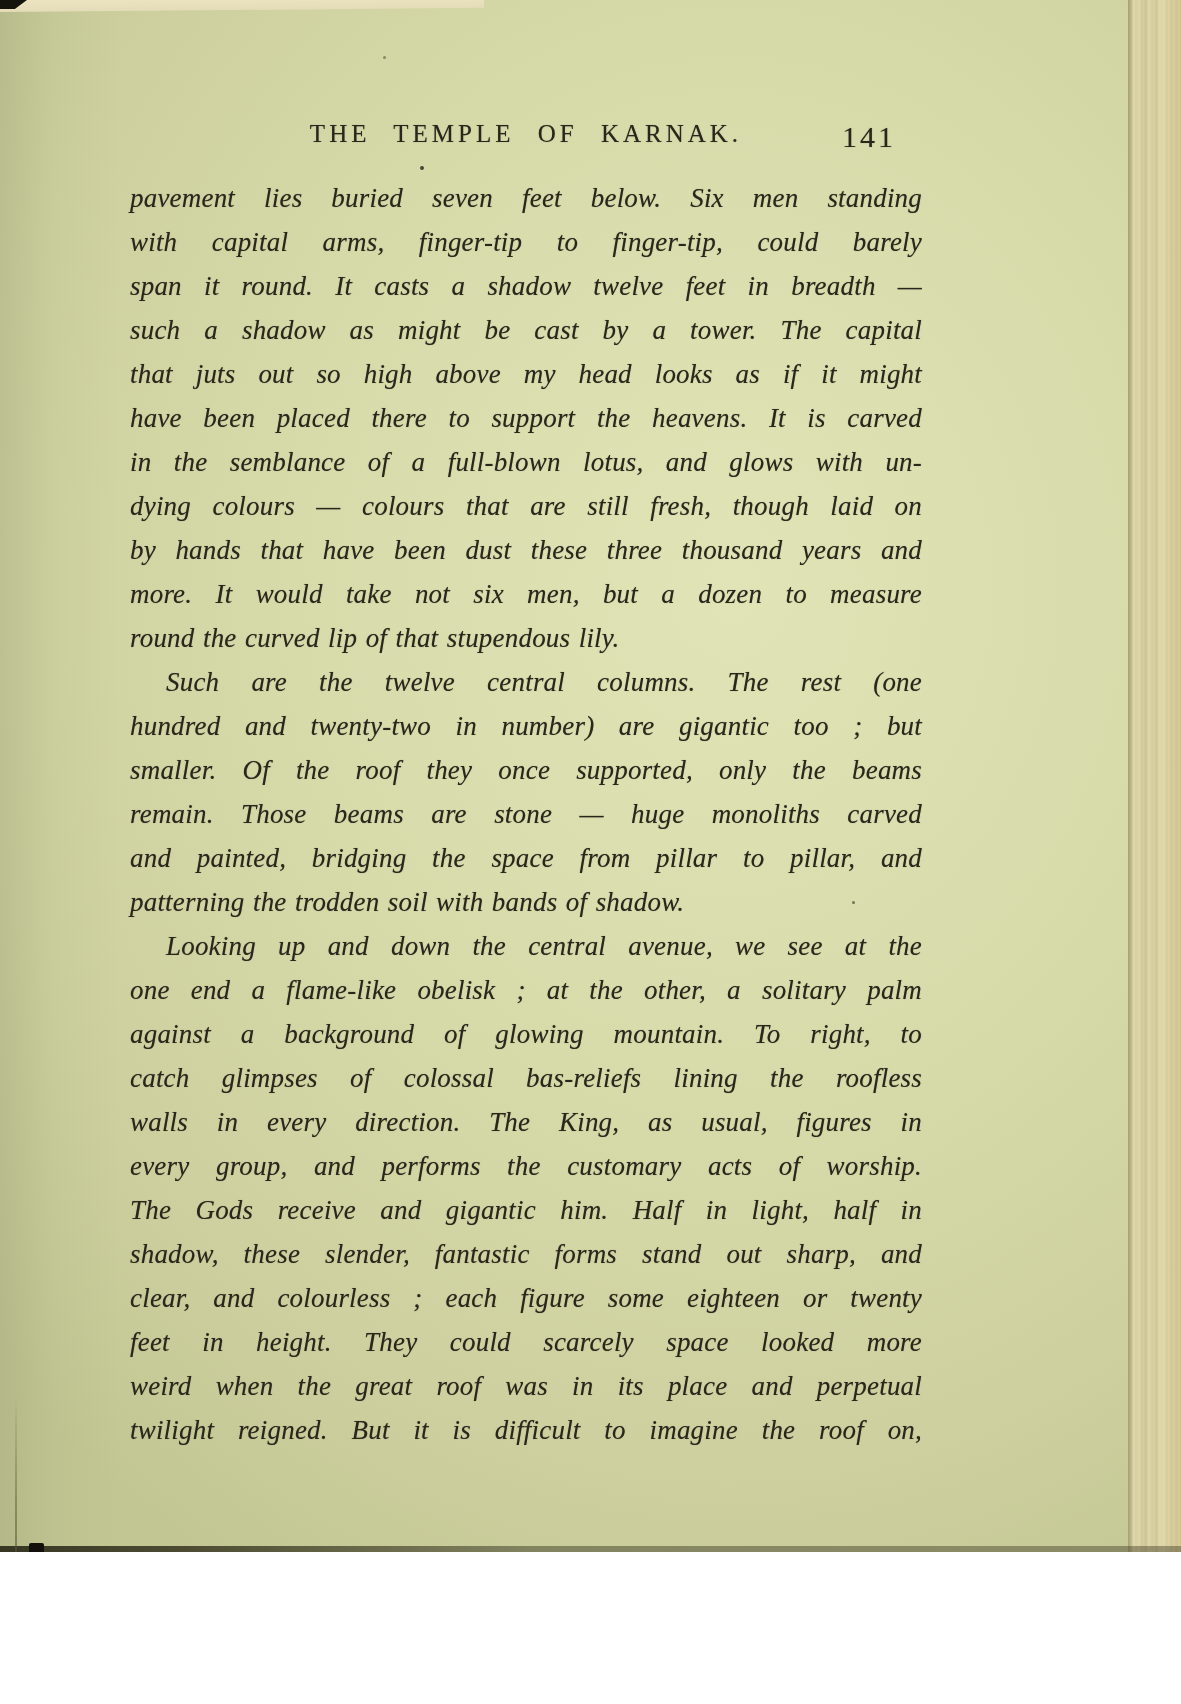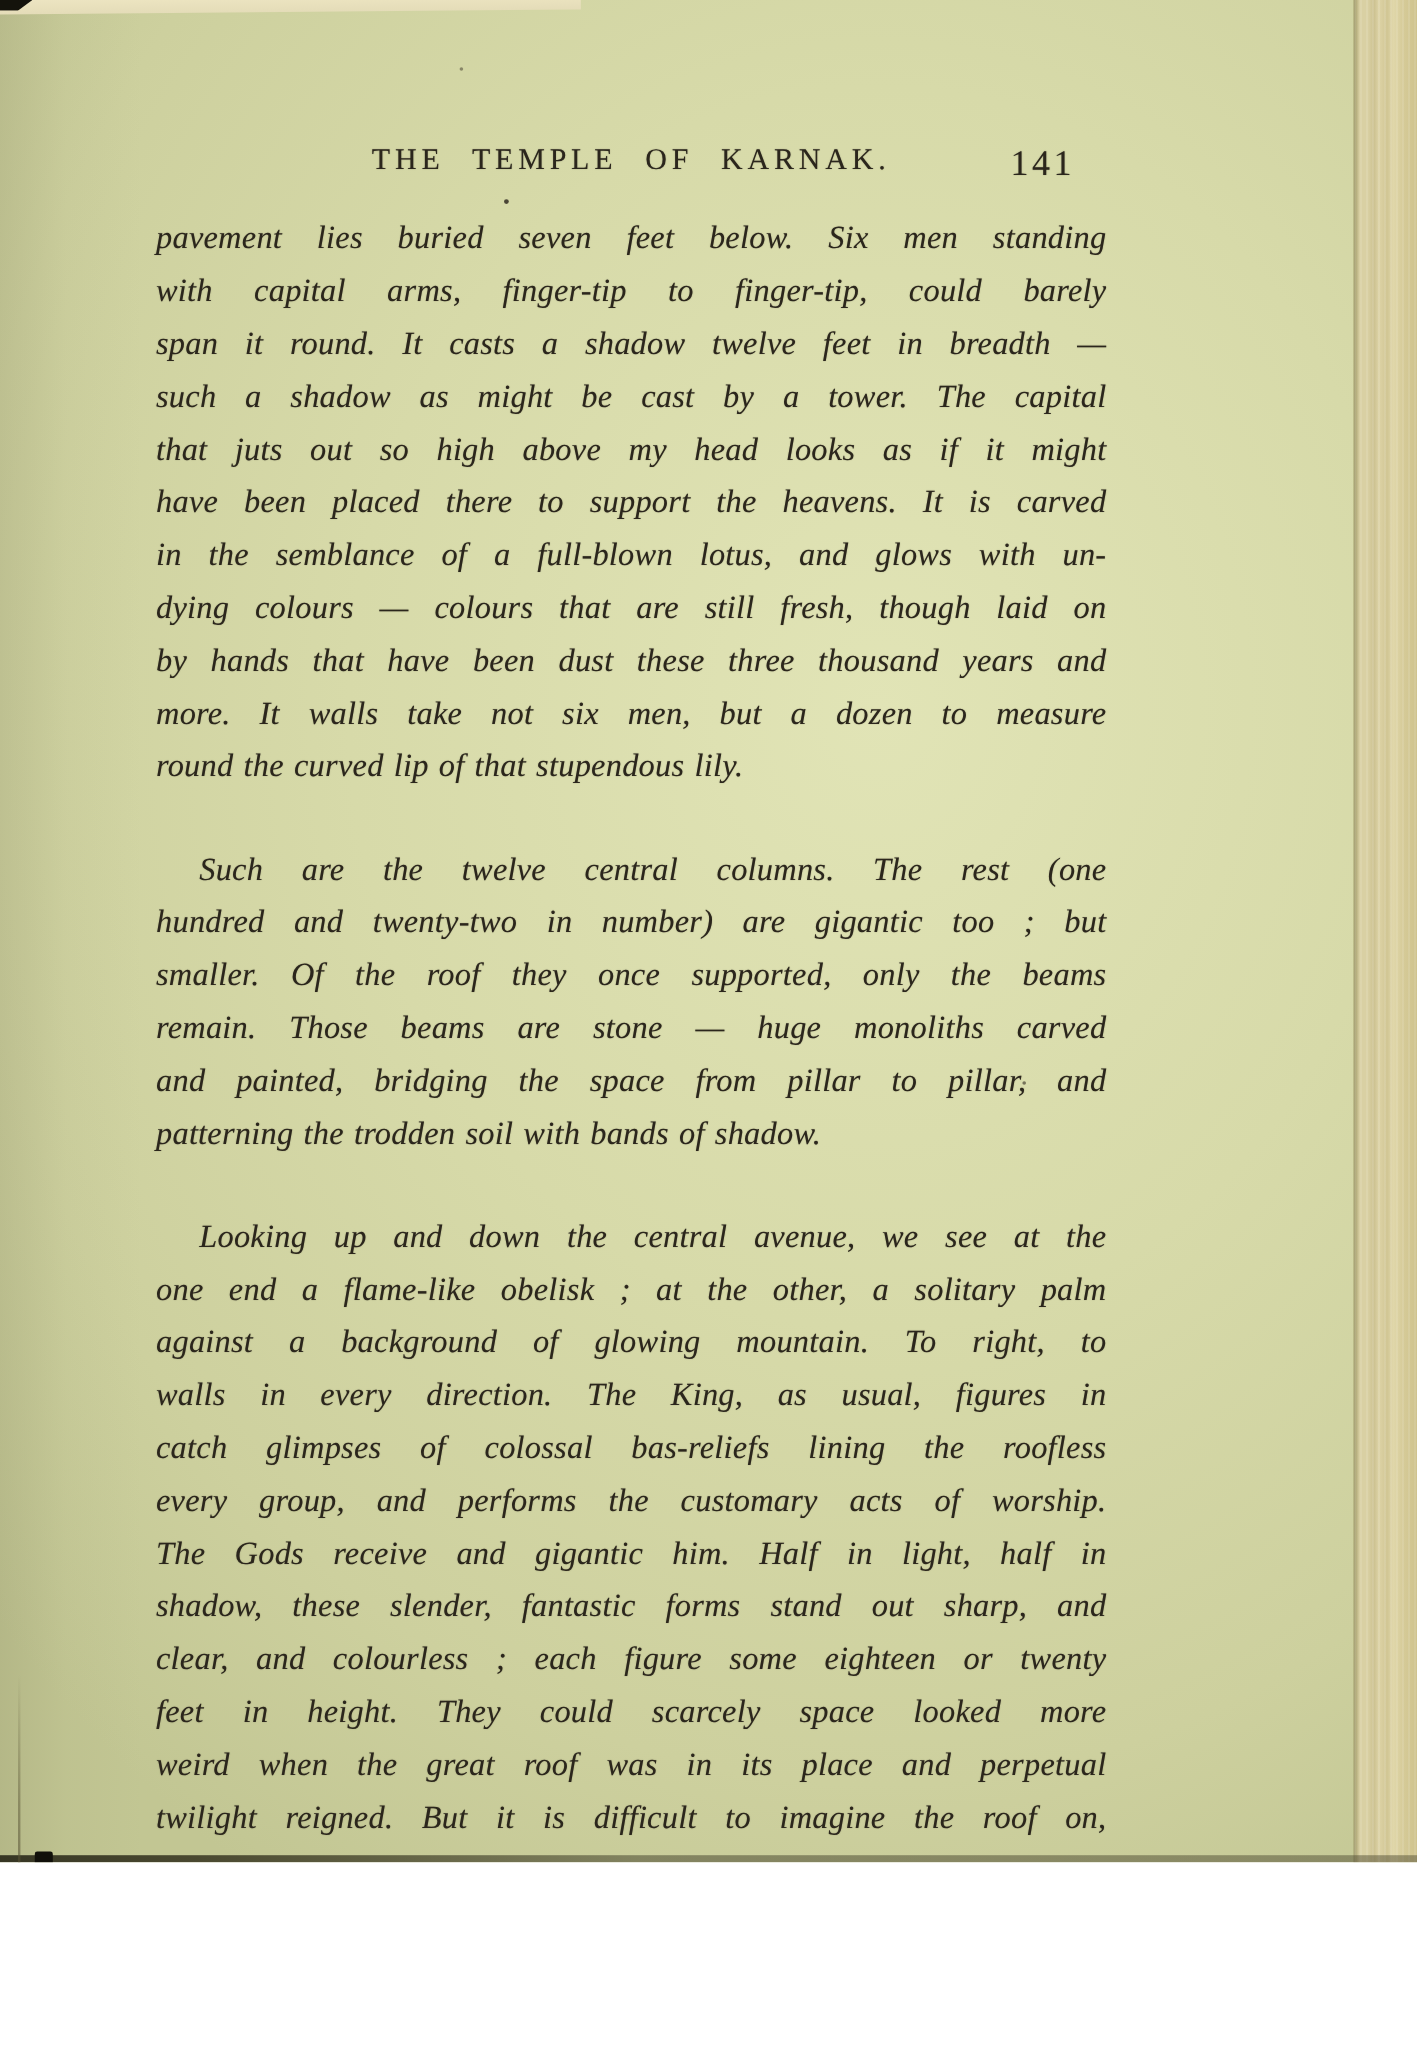--- a/index.html
+++ b/index.html
@@ -47,21 +47,21 @@
     position:absolute;right:26px;top:0;
     font-size:30px;letter-spacing:3px;
     text-shadow:0 0 1px rgba(43,38,28,.45);}
   .body-text{position:absolute;left:130px;top:176px;width:792px;}
   .line{
     height:44px;line-height:44px;
     font-size:27px;letter-spacing:.2px;word-spacing:1.5px;
     text-align:justify;text-align-last:justify;
     text-shadow:0 0 1px rgba(43,38,28,.4);
     white-space:nowrap;font-style:italic;}
-  .line.indent{text-indent:36px;margin-top:42px;}
+  .line.indent{text-indent:36px;}
   .line.para-end{text-align-last:left;}
 </style>
 </head>
 <body>
 
 <div class="page">
 
   <div class="top-strip"></div>
   <div class="corner-tl"></div>
   <div class="corner-tr"></div>
@@ -81,33 +81,33 @@
   <div class="body-text">
       <div class="line">pavement lies buried seven feet below.  Six men standing</div>
       <div class="line">with capital arms, finger-tip to finger-tip, could barely</div>
       <div class="line">span it round.  It casts a shadow twelve feet in breadth —</div>
       <div class="line">such a shadow as might be cast by a tower.  The capital</div>
       <div class="line">that juts out so high above my head looks as if it might</div>
       <div class="line">have been placed there to support the heavens.  It is carved</div>
       <div class="line">in the semblance of a full-blown lotus, and glows with un-</div>
       <div class="line">dying colours — colours that are still fresh, though laid on</div>
       <div class="line">by hands that have been dust these three thousand years and</div>
-      <div class="line">more.  It walls take not six men, but a dozen to measure</div>
+      <div class="line">more.  It would take not six men, but a dozen to measure</div>
       <div class="line para-end">round the curved lip of that stupendous lily.</div>
       <div class="line indent">Such are the twelve central columns.  The rest (one</div>
       <div class="line">hundred and twenty-two in number) are gigantic too ; but</div>
       <div class="line">smaller.  Of the roof they once supported, only the beams</div>
       <div class="line">remain.  Those beams are stone — huge monoliths carved</div>
       <div class="line">and painted, bridging the space from pillar to pillar, and</div>
       <div class="line para-end">patterning the trodden soil with bands of shadow.</div>
       <div class="line indent">Looking up and down the central avenue, we see at the</div>
       <div class="line">one end a flame-like obelisk ; at the other, a solitary palm</div>
       <div class="line">against a background of glowing mountain.  To right, to</div>
+      <div class="line">catch glimpses of colossal bas-reliefs lining the roofless</div>
       <div class="line">walls in every direction.  The King, as usual, figures in</div>
-      <div class="line">catch glimpses of colossal bas-reliefs lining the roofless</div>
       <div class="line">every group, and performs the customary acts of worship.</div>
       <div class="line">The Gods receive and gigantic him.  Half in light, half in</div>
       <div class="line">shadow, these slender, fantastic forms stand out sharp, and</div>
       <div class="line">clear, and colourless ; each figure some eighteen or twenty</div>
       <div class="line">feet in height.  They could scarcely space looked more</div>
       <div class="line">weird when the great roof was in its place and perpetual</div>
       <div class="line">twilight reigned.  But it is difficult to imagine the roof on,</div>
     </div>
 
 </div>

